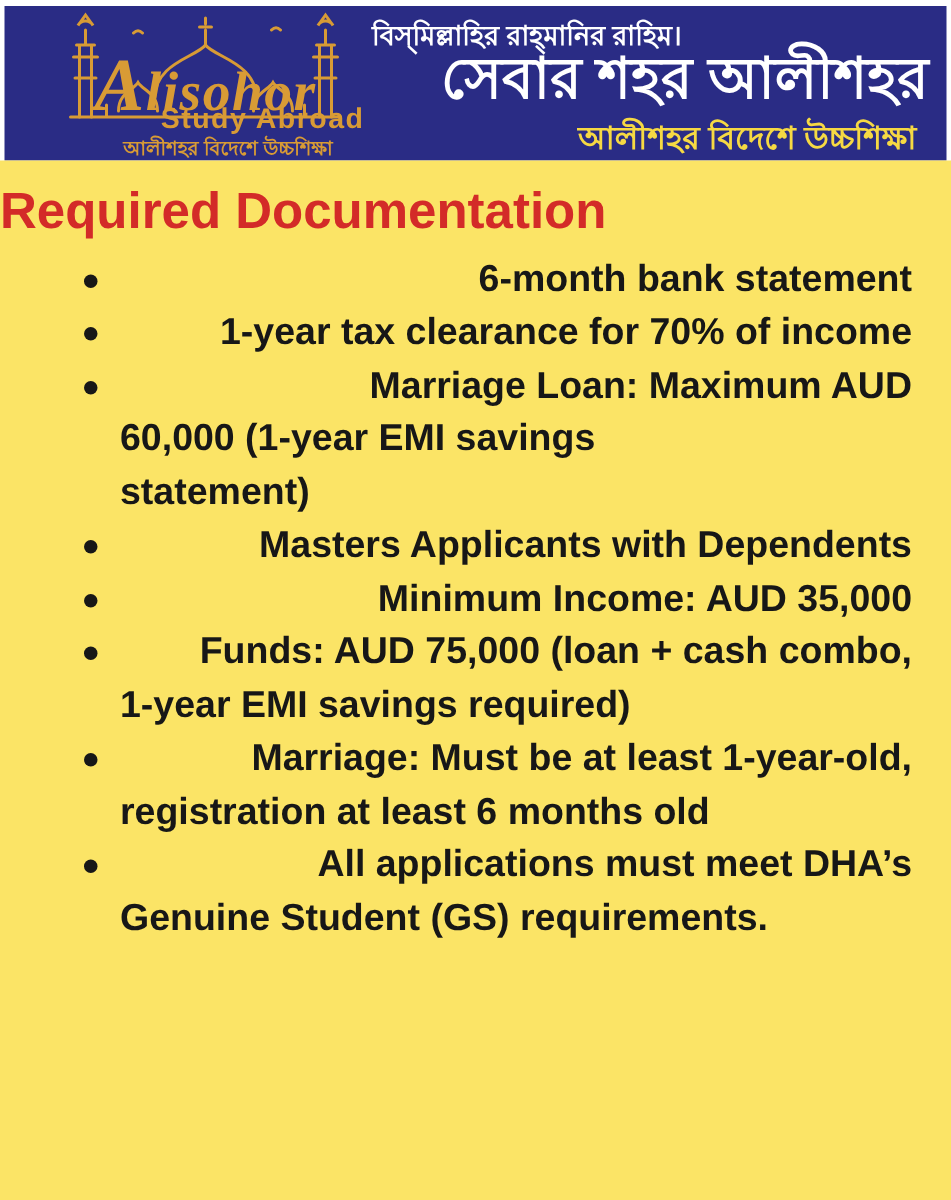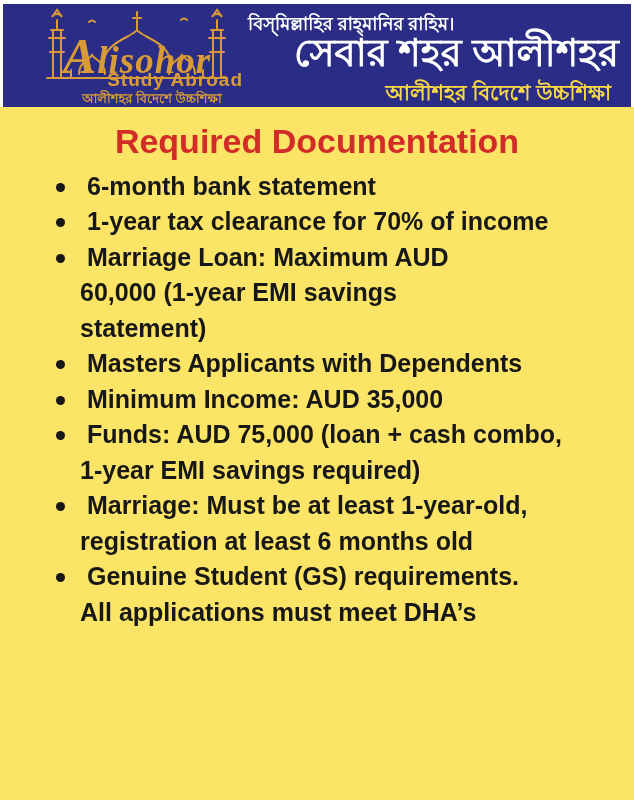--- a/index.html
+++ b/index.html
@@ -49,33 +49,33 @@
   .brand-subtitle{
     position:absolute;right:20px;top:77px;font-size:21px;font-weight:bold;
     color:var(--head-yellow);line-height:1.1;white-space:nowrap;
   }
   
   .sheet{
     position:absolute;top:107px;left:0;right:0;bottom:0;
     background:var(--body-yellow);
   }
   .doc-title{
-    margin:14px 0 0;text-align:center;font-size:34px;font-weight:bold;
+    margin:14px 0 0;text-align:left;font-size:34px;font-weight:bold;
     color:var(--red);line-height:1.2;letter-spacing:0px;
   }
   ul.req{margin:7px 0 0;padding:0 26px 0 80px;}
   ul.req li{
     list-style:none;position:relative;
     font-size:25px;line-height:35.5px;font-weight:bold;color:var(--ink);
   }
   ul.req li::before{
     content:"";position:absolute;left:-24px;top:14px;width:9px;height:9px;
     border-radius:50%;background:var(--ink);
   }
-  .line:first-child{text-indent:7px;}
+  .line:first-child{text-indent:7px;text-align:right;}
 </style>
 </head>
 <body>
 
 <div class="header">
 
   <div class="logo">
     <svg width="212" height="72" viewBox="0 0 212 72">
       <g stroke="#d89b35" stroke-width="2" fill="none" stroke-linecap="round">
 
@@ -127,17 +127,17 @@
     </li>
     <li>
       <div class="line">Funds: AUD 75,000 (loan + cash combo,</div>
       <div class="line">1-year EMI savings required)</div>
     </li>
     <li>
       <div class="line">Marriage: Must be at least 1-year-old,</div>
       <div class="line">registration at least 6 months old</div>
     </li>
     <li>
+      <div class="line">All applications must meet DHA’s</div>
       <div class="line">Genuine Student (GS) requirements.</div>
-      <div class="line">All applications must meet DHA’s</div>
     </li>
   </ul>
 </div>
 
 </body></html>

